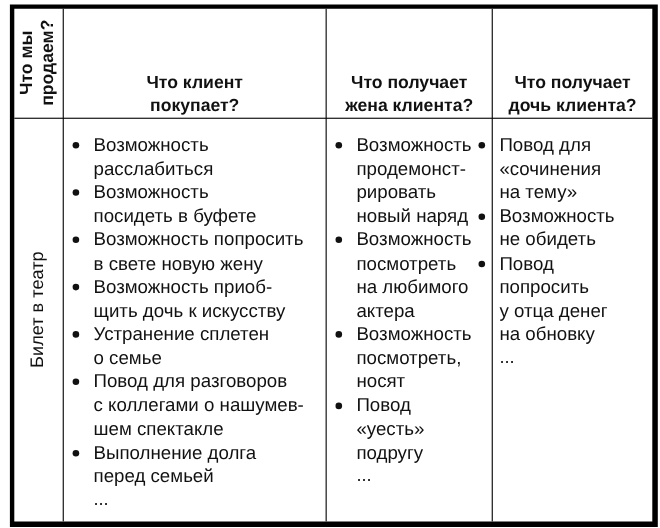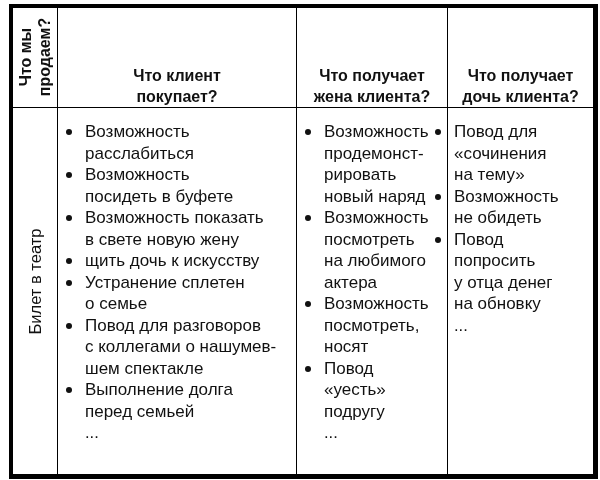--- a/index.html
+++ b/index.html
@@ -83,25 +83,26 @@
         <span class="line">Возможность</span>
         <span class="line">расслабиться</span>
         </li>
       <li>
           <span class="bullet"></span>
         <span class="line">Возможность</span>
         <span class="line">посидеть в буфете</span>
         </li>
       <li>
           <span class="bullet"></span>
-        <span class="line">Возможность показать</span>
+        <span class="line">Возможность попросить</span>
         <span class="line">в свете новую жену</span>
         </li>
       <li>
           <span class="bullet"></span>
+        <span class="line">Возможность приоб-</span>
         <span class="line">щить дочь к искусству</span>
         </li>
       <li>
           <span class="bullet"></span>
         <span class="line">Устранение сплетен</span>
         <span class="line">о семье</span>
         </li>
       <li>
           <span class="bullet"></span>
         <span class="line">Повод для разговоров</span>

